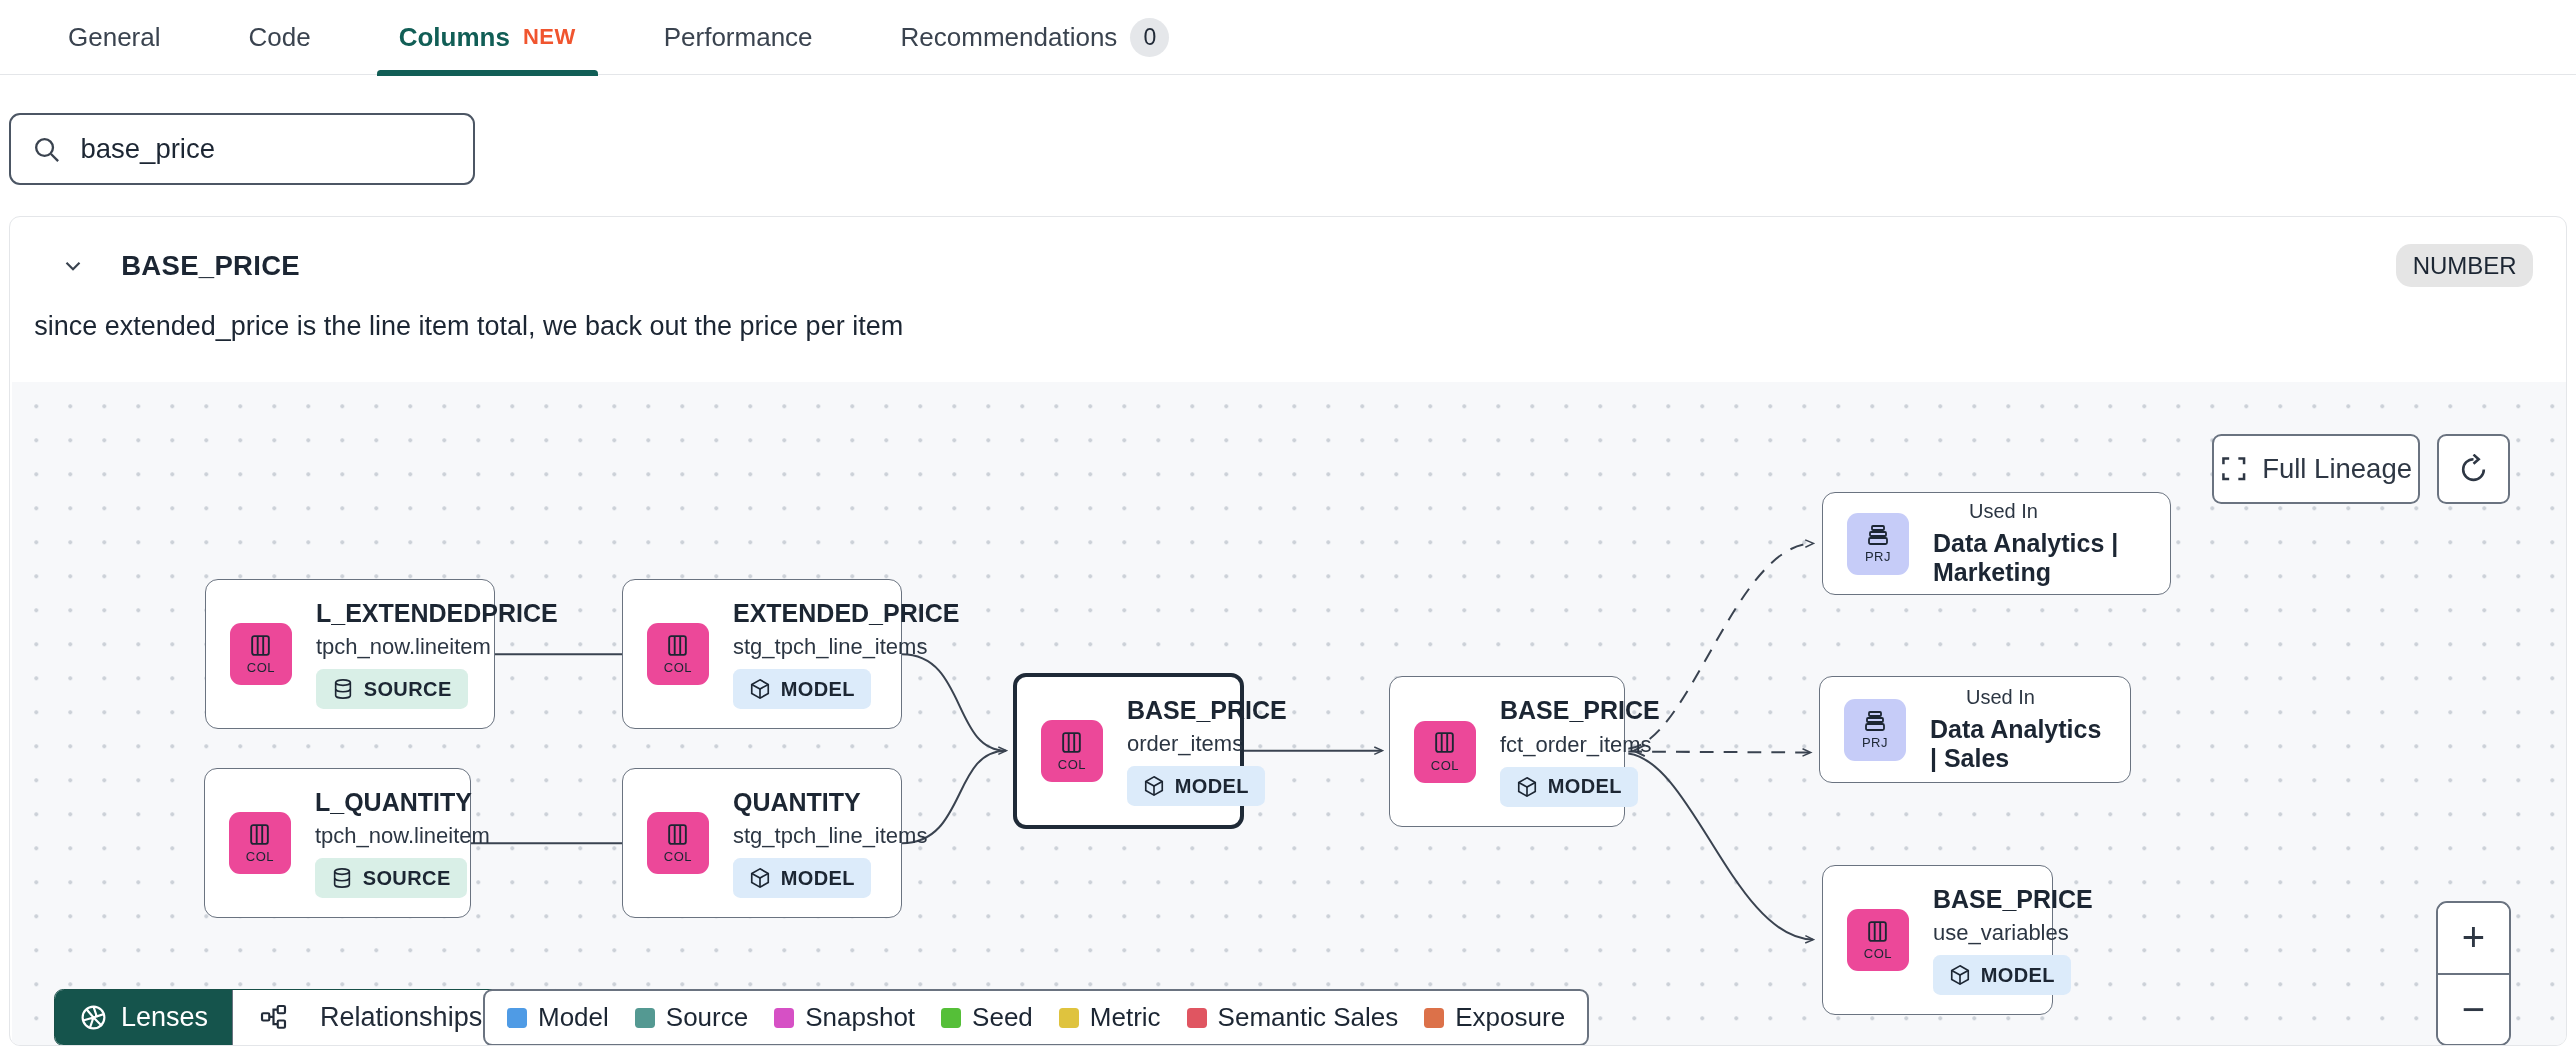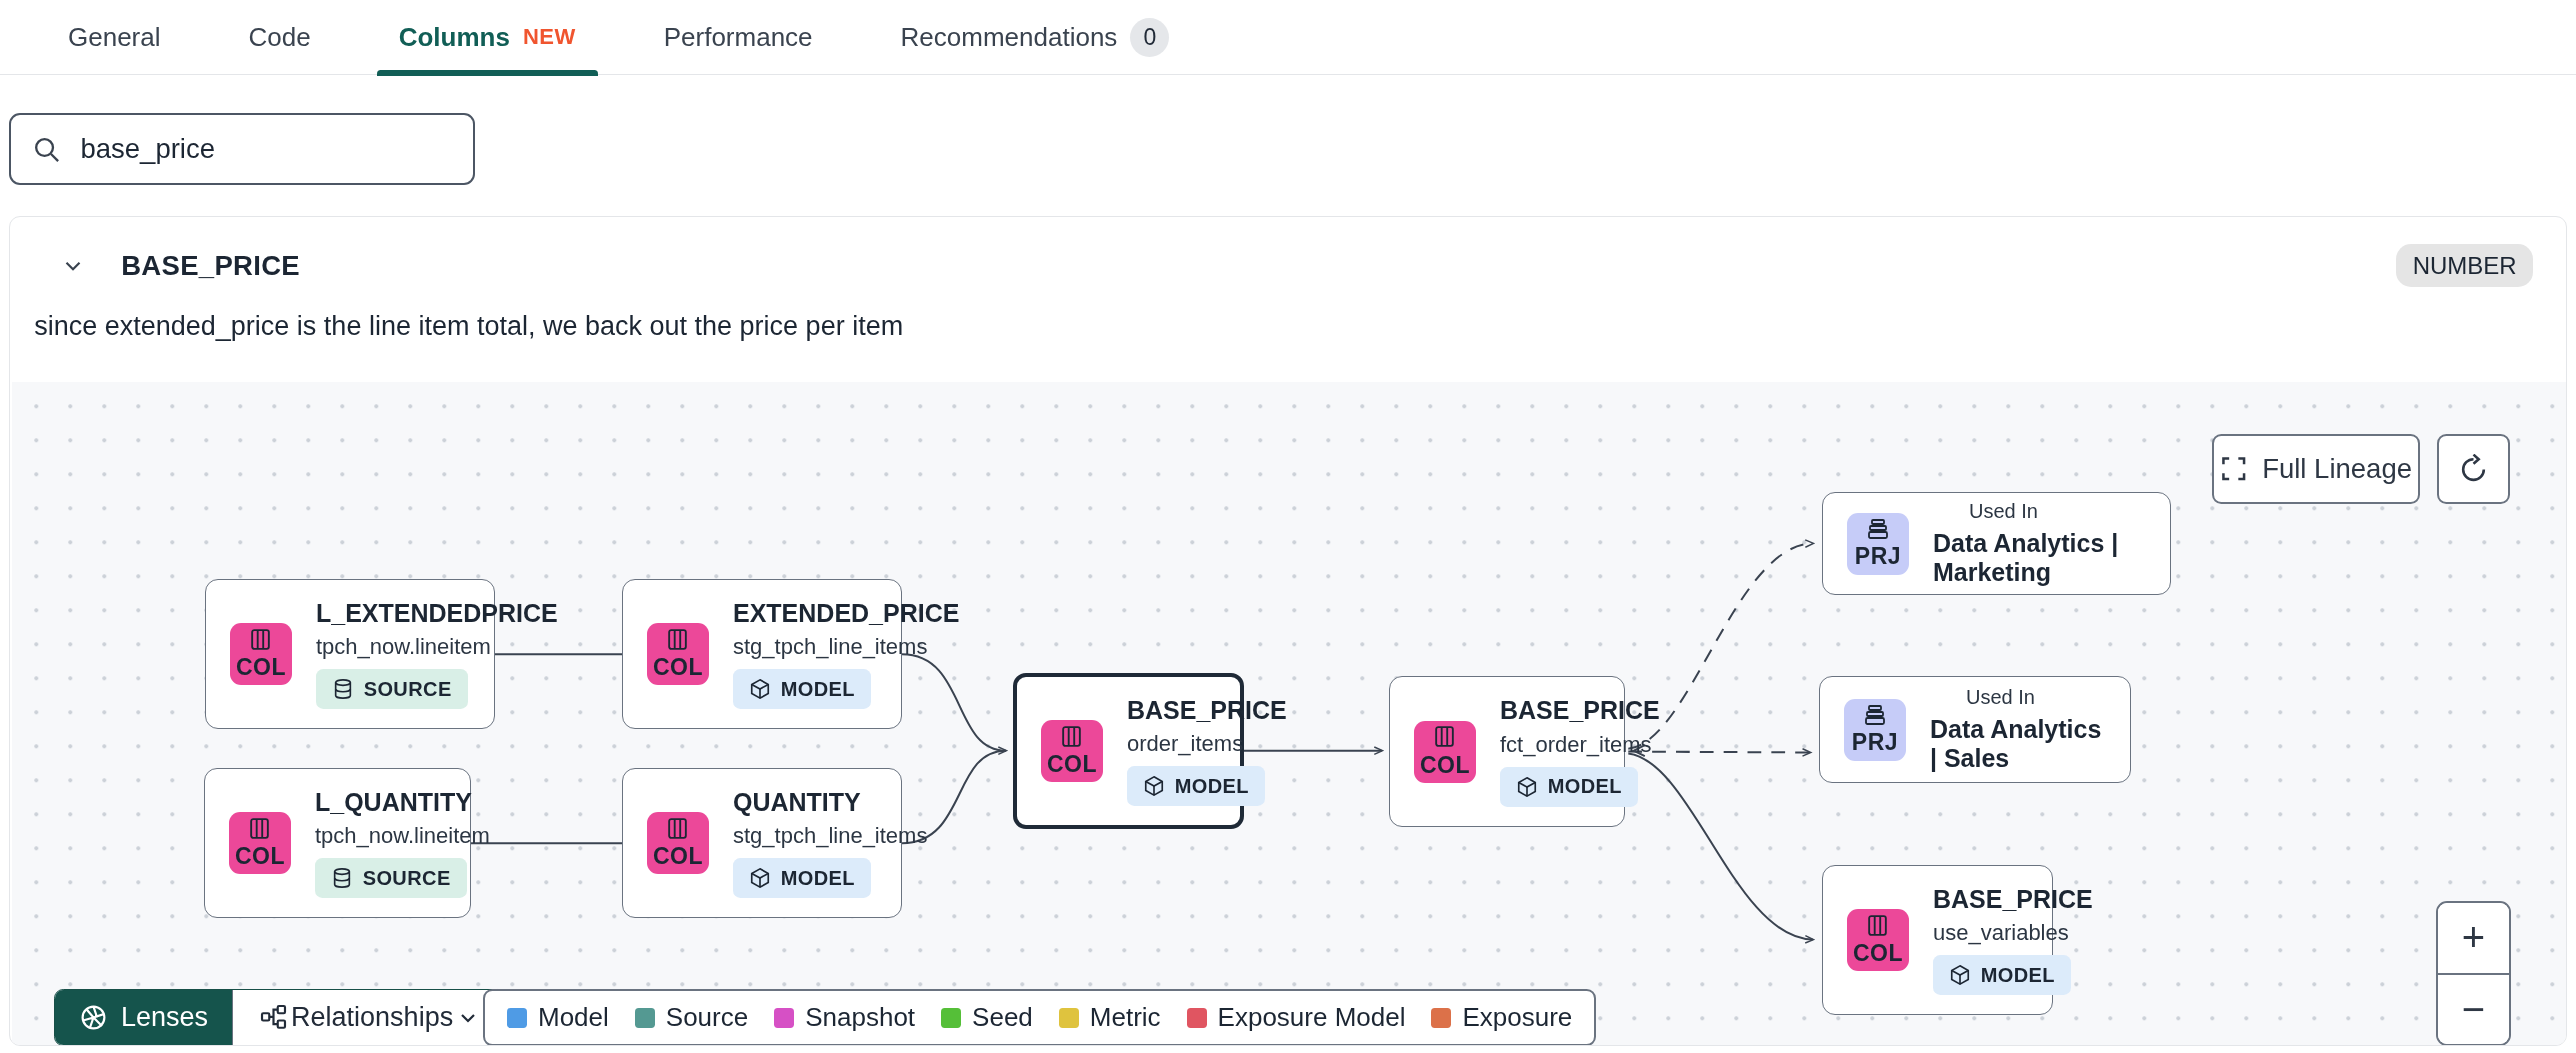--- a/index.html
+++ b/index.html
@@ -31,41 +31,41 @@
   .canvas { position:absolute; left:1.8px; top:165px; width:2554px; height:663px; background:#f7f8fa;
             background-image:radial-gradient(circle, #ccd1d8 1.8px, transparent 2.2px); background-size:34px 34px; background-position:7.3px 7.3px; }
   .edges { position:absolute; left:0; top:0; width:100%; height:100%; }
 
   
   .node { position:absolute; background:#fff; border:1.8px solid #6a7380; border-radius:13px; display:flex; align-items:center; padding:0 24px; gap:24px; cursor:pointer; }
   .node.selected { border:4.1px solid #1f2a37; }
   .chip { flex:none; width:62px; height:62px; border-radius:11px; display:flex; flex-direction:column; align-items:center; justify-content:center; gap:2.8px; color:#1c2633; }
   .chip.col { background:#ec4899; }
   .chip.prj { background:#c6ccf8; }
-  .chip .chip-label { font-size:23px; font-weight:700; letter-spacing:0.5px; }
+  .chip .chip-label { font-size:13px; font-weight:400; letter-spacing:0.5px; }
   .node-text { display:flex; flex-direction:column; align-items:flex-start; gap:6.4px; }
   .node-title { font-size:25px; font-weight:600; color:#1c2633; }
   .node-sub { font-size:22px; color:#2c3643; }
   .node-minor { font-size:20px; color:#2c3643;margin-left:36px; }
   .nbadge { display:inline-flex; align-items:center; gap:9.2px; height:40px; padding:0 16.5px; border-radius:7.3px; font-size:20px; font-weight:700; color:#1c2633; letter-spacing:0.4px; margin-top:2.8px; }
   .nbadge.source { background:#d9efe7; }
   .nbadge.model { background:#dcebfa; }
 
   
   .btn { background:#fff; border:2.3px solid #6a7380; border-radius:9.2px; color:#2e3744; display:flex; align-items:center; justify-content:center; cursor:pointer; }
   .full-lineage { position:absolute; left:2200px; top:52px; width:208px; height:70px; gap:14.7px; font-size:27.5px; }
   .refresh-btn { position:absolute; left:2425px; top:52px; width:73px; height:70px; }
   .zoomctl { position:absolute; left:2424px; top:519px; width:75px; height:145px; border:2.3px solid #6a7380; border-radius:11px; background:#fff; display:flex; flex-direction:column; overflow:hidden; }
   .zoomctl .zbtn { flex:1; display:flex; align-items:center; justify-content:center; font-size:40px; font-weight:400; color:#2e3744; cursor:pointer; background:#fff; border:none; font-family:"Liberation Sans",sans-serif; }
   .zoomctl .zbtn:first-child { border-bottom:2.3px solid #6a7380; }
 
   
   .lens-group { position:absolute; left:42px; top:607px; height:57px; display:flex; border-radius:9.2px; overflow:hidden; border:1.8px solid #174f47; }
   .lenses-btn { background:#15544c; color:#fff; display:flex; align-items:center; gap:13px; padding:0 24px; font-size:27px; cursor:pointer; }
-  .rel-btn { background:#fff; color:#222b38; display:flex; align-items:center; gap:3px; padding:0 26px; font-size:27px; cursor:pointer; border-left:1.8px solid #6a7380;text-align:center; }
+  .rel-btn { background:#fff; color:#222b38; display:flex; align-items:center; gap:32px; padding:0 26px; font-size:27px; cursor:pointer; border-left:1.8px solid #6a7380;text-align:center; }
   .legend { position:absolute; left:471px; top:607px; height:57px; background:#fff; border:2.3px solid #6a7380; border-radius:9.2px; display:flex; align-items:center; padding:0 22px; gap:26px; }
   .legend-item { display:flex; align-items:center; gap:11px; font-size:26px; color:#1c2633; }
   .swatch { width:20px; height:20px; border-radius:3.7px; }
 
   svg { display:block; }
 </style>
 </head>
 <body>
 
 <div id="app">
@@ -386,21 +386,21 @@
         <span class="legend-item">
             <span class="swatch" style="background-color: rgb(85, 191, 56);"></span>
             <span>Seed</span>
           </span>
         <span class="legend-item">
             <span class="swatch" style="background-color: rgb(223, 195, 62);"></span>
             <span>Metric</span>
           </span>
         <span class="legend-item">
             <span class="swatch" style="background-color: rgb(224, 85, 97);"></span>
-            <span>Exposure Model</span>
+            <span>Semantic Sales</span>
           </span>
         <span class="legend-item">
             <span class="swatch" style="background-color: rgb(220, 113, 73);"></span>
             <span>Exposure</span>
           </span>
       </div>
 
     </div>
   </div>
 </div>

